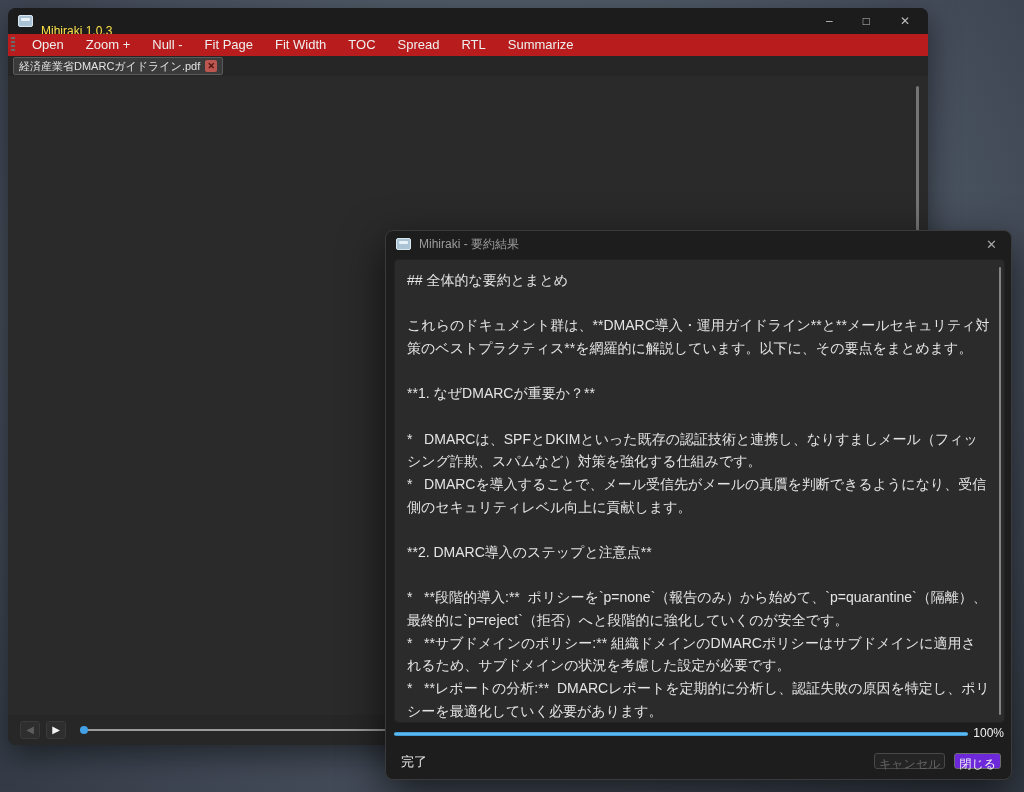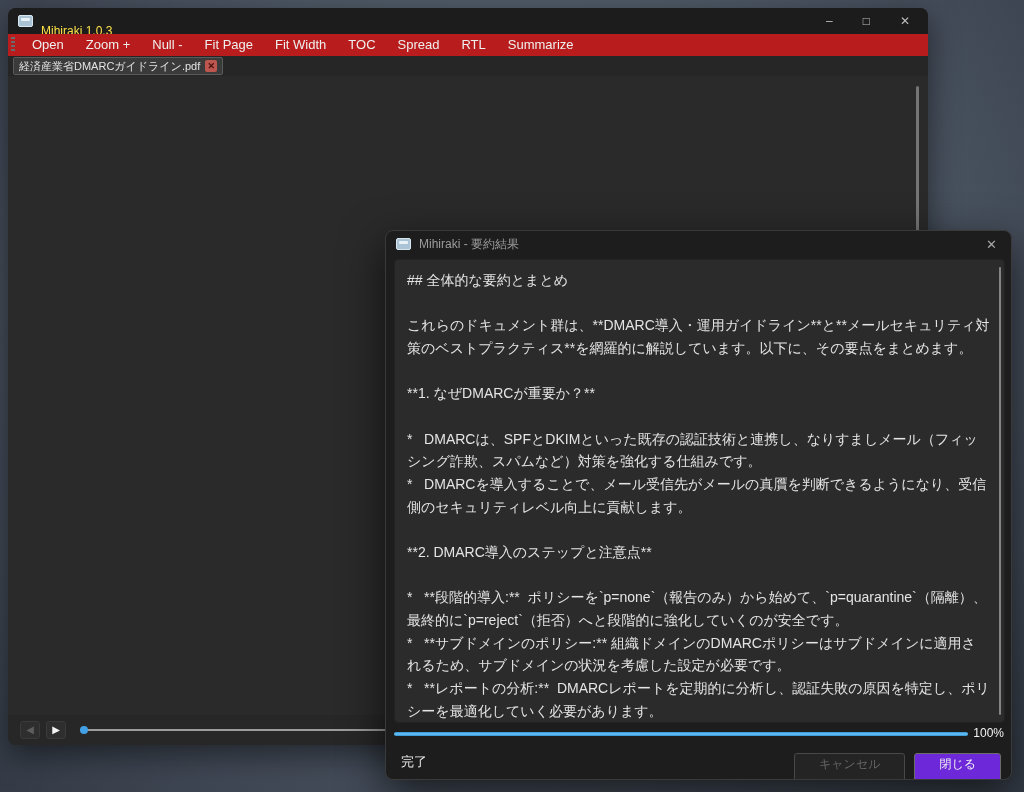--- a/index.html
+++ b/index.html
@@ -78,21 +78,21 @@
     font-size:14px; line-height:1.62; color:#e4e4e4; white-space:pre-wrap; overflow:hidden; }
   .dlg-scrollbar { position:absolute; right:3px; top:7px; bottom:7px; width:2px;
     background:#848484; border-radius:1px; }
   .progress-wrap { position:absolute; left:8px; top:501px; width:574px; height:4px;
     background:#123a55; border-radius:2px; overflow:hidden; }
   .progress-fill { height:100%; width:100%;
     background:linear-gradient(180deg,#2f8fd2 0%, #6cc6f6 50%, #2f8fd2 100%); }
   .progress-label { position:absolute; right:7px; top:495px; font-size:12px; color:#f2f2f2; }
   .dlg-status { position:absolute; left:15px; top:522px; font-size:13px; color:#e8e8e8; }
   .dlg-buttons { position:absolute; right:10px; top:522px; display:flex; gap:9px; }
-  .btn { height:39px; padding:0 24px; font-size:12px; border-radius:3px; line-height:20px; cursor:default; }
+  .btn { height:16px; padding:0 4px; font-size:12px; border-radius:3px; line-height:20px; cursor:default; }
   .btn-cancel { background:#242424; border:1px solid #484848; color:#646464; }
   .btn-close { background:#6d28d9; border:1px solid #6b6b6b; color:#f3f3f3; }
 </style>
 </head>
 <body>
 
 <div class="desktop">
 
   <div class="main-window">
 

